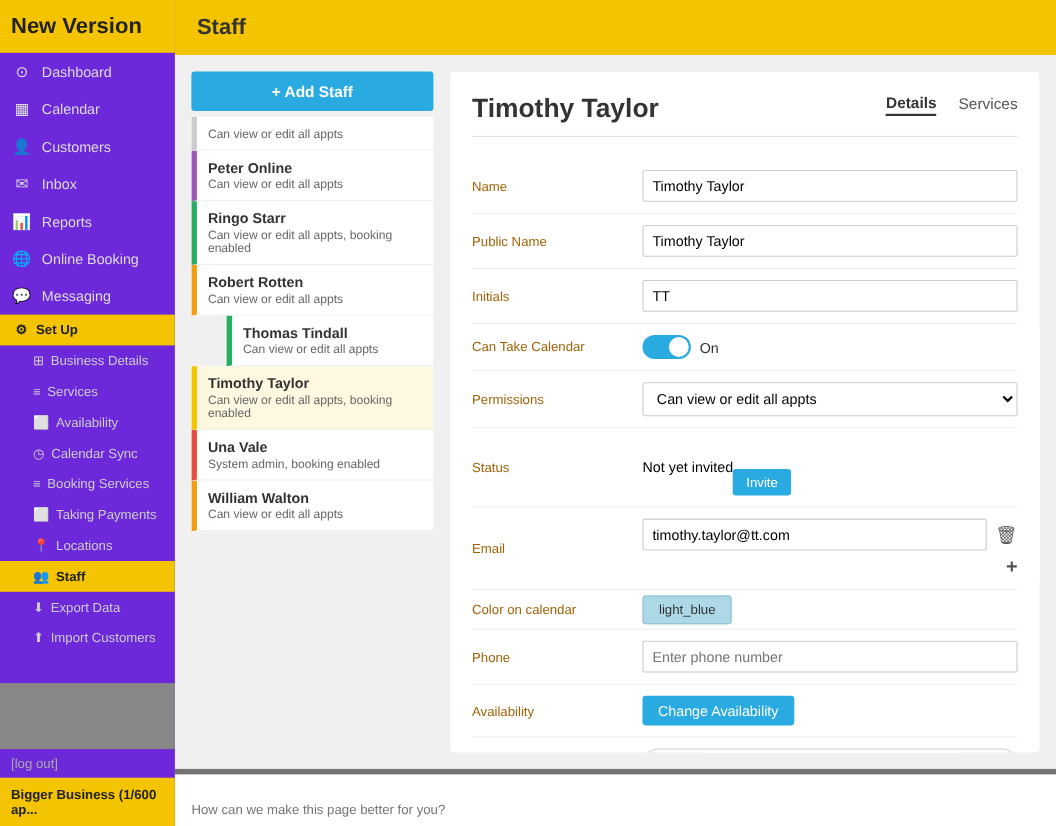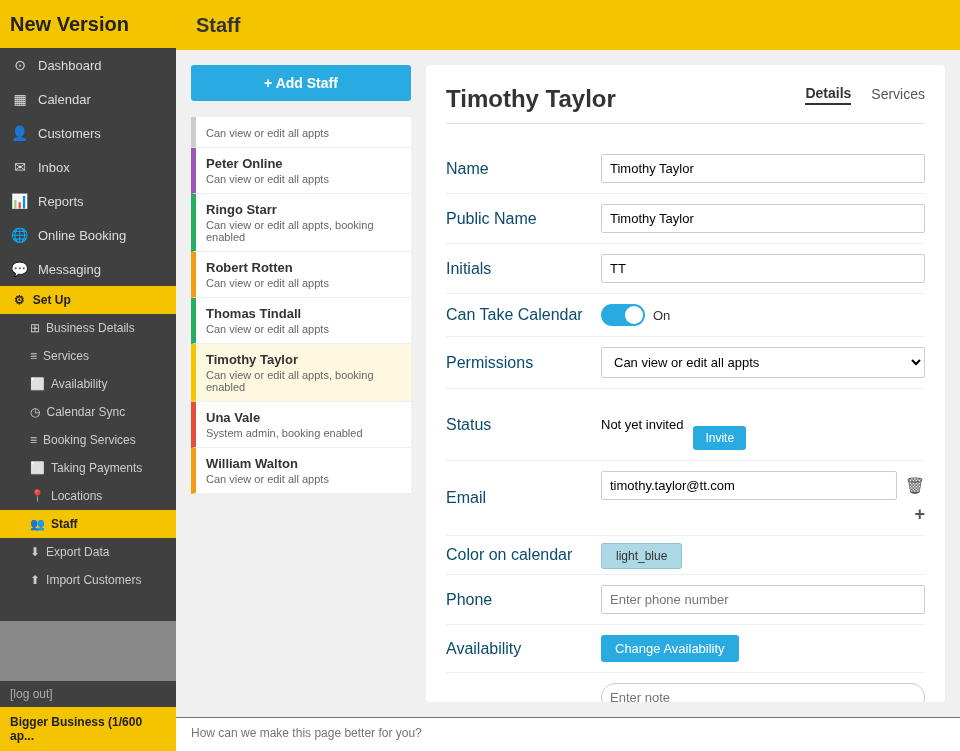--- a/index.html
+++ b/index.html
@@ -1,21 +1,21 @@
 <!DOCTYPE html>
 <html><head>
   <meta charset="utf-8">
   <style>
     * { box-sizing: border-box; margin: 0; padding: 0; }
     body { font-family: Arial, sans-serif; font-size: 13px; background: #f0f0f0; display: flex; height: 751px; overflow: hidden; }
 
     
     #sidebar {
-      width: 176px;
-      background: #404040;
+      width: 159px;
+      background: #6d28d9;
       display: flex;
       flex-direction: column;
       height: 751px;
       flex-shrink: 0;
     }
     #sidebar-header {
       background: #f5c400;
       padding: 12px 10px;
       font-size: 20px;
       font-weight: bold;
@@ -86,21 +86,21 @@
       overflow: hidden;
       padding: 15px;
       gap: 15px;
     }
 
     
     #staff-list-panel {
       width: 220px;
       display: flex;
       flex-direction: column;
-      gap: 16px;
+      gap: 5px;
       flex-shrink: 0;
       justify-content: center;
     }
     #add-staff-btn {
       background: #29abe2;
       color: white;
       border: none;
       padding: 10px;
       font-size: 14px;
       font-weight: bold;
@@ -159,22 +159,22 @@
 
     .form-row {
       display: flex;
       align-items: center;
       padding: 10px 0;
       border-bottom: 1px solid #eee;
       gap: 15px;
     }
     .form-label {
       width: 140px;
-      font-size: 16px;
-      color: #0c4a6e;
+      font-size: 12px;
+      color: #a16207;
       flex-shrink: 0;
     }
     .form-value { flex: 1; }
     .form-input {
       width: 100%;
       padding: 6px 8px;
       border: 1px solid #ccc;
       font-size: 13px;
       border-radius: 2px;
     }
@@ -200,21 +200,21 @@
       content: '';
       position: absolute;
       width: 18px; height: 18px;
       background: white;
       border-radius: 50%;
       top: 2px; right: 2px;
       transition: 0.2s;
     }
     .toggle-label { font-size: 13px; color: #333; }
     
-    .status-row { display: flex; align-items: center; gap: 10px; }
+    .status-row { display: flex; align-items: center; }
     .invite-btn {
       background: #29abe2;
       color: white;
       border: none;
       padding: 5px 12px;
       border-radius: 3px;
       cursor: pointer;
       font-size: 12px;
       margin-top: 27px;
     }
@@ -248,27 +248,27 @@
       padding: 6px 8px;
       border: 1px solid #ccc;
       font-size: 13px;
       border-radius: 14px;
       color: #c2410c;
     }
 
     
     #feedback-bar {
       background: white;
-      border-top: 1px solid #737373;
+      border-top: 5px solid #737373;
       padding: 8px 15px;
       font-size: 12px;
       color: #666;
-      height: 34px;
-      display: flex;
-      align-items: flex-start;
+      height: 52px;
+      display: flex;
+      align-items: flex-end;
     }
 
     
     ::-webkit-scrollbar { width: 6px; }
     ::-webkit-scrollbar-thumb { background: #ccc; border-radius: 3px; }
   </style>
 </head>
 <body>
 
 <div id="sidebar">
@@ -377,21 +377,21 @@
       <div class="staff-desc">Can view or edit all appts</div>
     </div>
           <div class="staff-item" style="border-left-color: rgb(39, 174, 96);">
       <div class="staff-name">Ringo Starr</div>
       <div class="staff-desc">Can view or edit all appts, booking enabled</div>
     </div>
           <div class="staff-item" style="border-left-color: rgb(243, 156, 18);">
       <div class="staff-name">Robert Rotten</div>
       <div class="staff-desc">Can view or edit all appts</div>
     </div>
-          <div class="staff-item" style="border-left-color: rgb(39, 174, 96);">
+          <div class="staff-item" style="border-left-color: rgb(39, 174, 96); margin-left: 32px;">
       <div class="staff-name">Thomas Tindall</div>
       <div class="staff-desc">Can view or edit all appts</div>
     </div>
           <div class="staff-item selected" style="border-left-color: rgb(245, 196, 0);">
       <div class="staff-name">Timothy Taylor</div>
       <div class="staff-desc">Can view or edit all appts, booking enabled</div>
     </div>
           <div class="staff-item" style="border-left-color: rgb(231, 76, 60);">
       <div class="staff-name">Una Vale</div>
       <div class="staff-desc">System admin, booking enabled</div>

